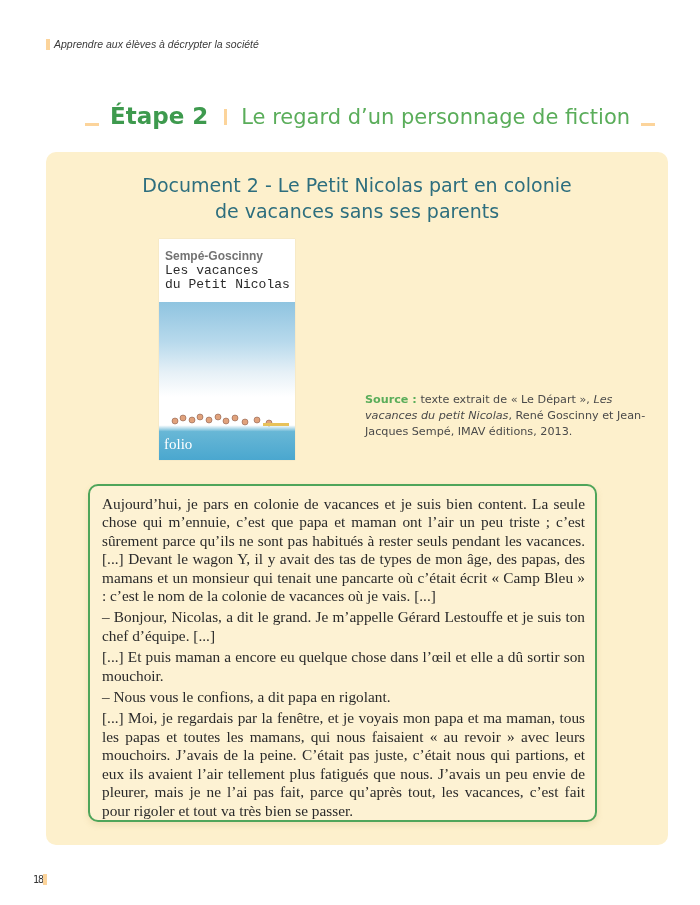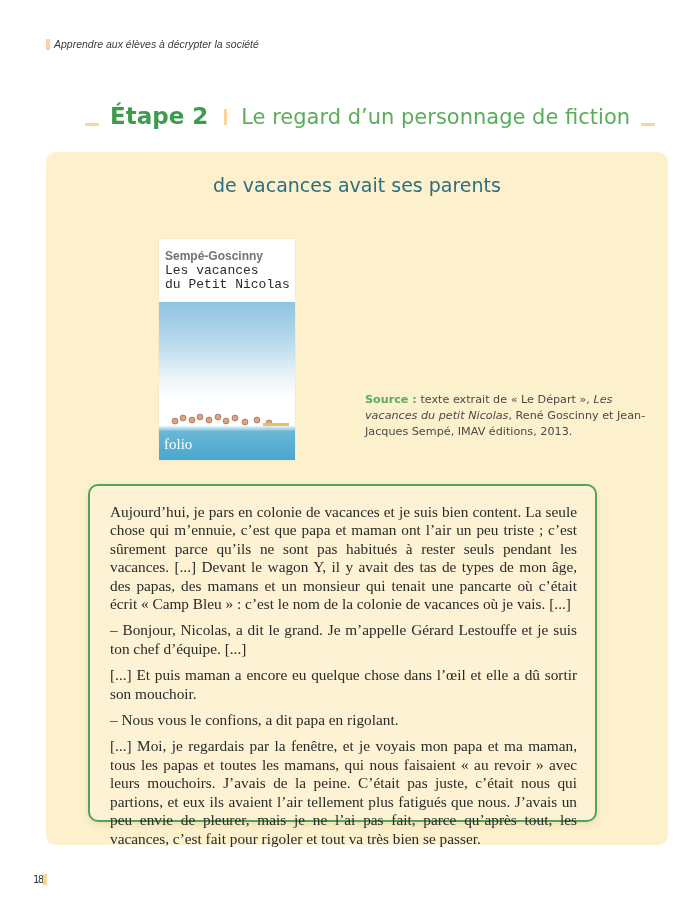--- a/index.html
+++ b/index.html
@@ -63,21 +63,21 @@
   .source .label { color: #5aad5a; font-weight: bold; }
   .source .italic { font-style: italic; }
 
   .excerpt {
     position: absolute; left: 42px; top: 332px; width: 509px; height: 338px;
     border: 2.5px solid #4fa55a; border-radius: 10px; box-sizing: border-box;
     background: #fdf2d3; box-shadow: 0 3px 6px rgba(180,150,80,0.18);
     padding: 9px 10px 0 12px;
   }
   .excerpt p {
-    margin: 8px; font-family: "Liberation Serif", serif; font-size: 15.3px; line-height: 18.4px;
+    margin: 0; font-family: "Liberation Serif", serif; font-size: 15.3px; line-height: 18.4px;
     color: #2a2a2a; text-align: justify;
   }
   .excerpt p + p { margin-top: 3px; }
 
   .folio-footer {
     position: absolute; left: 33px; top: 874px; display: flex; align-items: center; 
   }
   .folio-footer .num { font-family: "DejaVu Sans Mono", monospace; font-size: 10px; color: #333; letter-spacing: -1px; }
   .folio-footer .mark { width: 4px; height: 11px; background: #fcd49b; display: inline-block; }
 </style>
@@ -92,21 +92,22 @@
 <div class="step-title">
   <span class="dash"></span>
   <span class="step">Étape 2</span>
   <span class="sep"></span>
   <span class="sub">Le regard d’un personnage de fiction</span>
   <span class="dash"></span>
 </div>
 
 <div class="panel">
   <div class="doc-title">
-    <div>de vacances avait ses parents</div>
+    <div>Document 2 - Le Petit Nicolas part en colonie</div>
+    <div>de vacances sans ses parents</div>
   </div>
 
   <div class="cover">
     <div class="author">Sempé-Goscinny</div>
     <div class="book-title">
       <div>Les vacances</div>
       <div>du Petit Nicolas</div>
     </div>
     <div class="sky"></div>
     <svg class="swimmers" viewBox="0 0 124 18">

